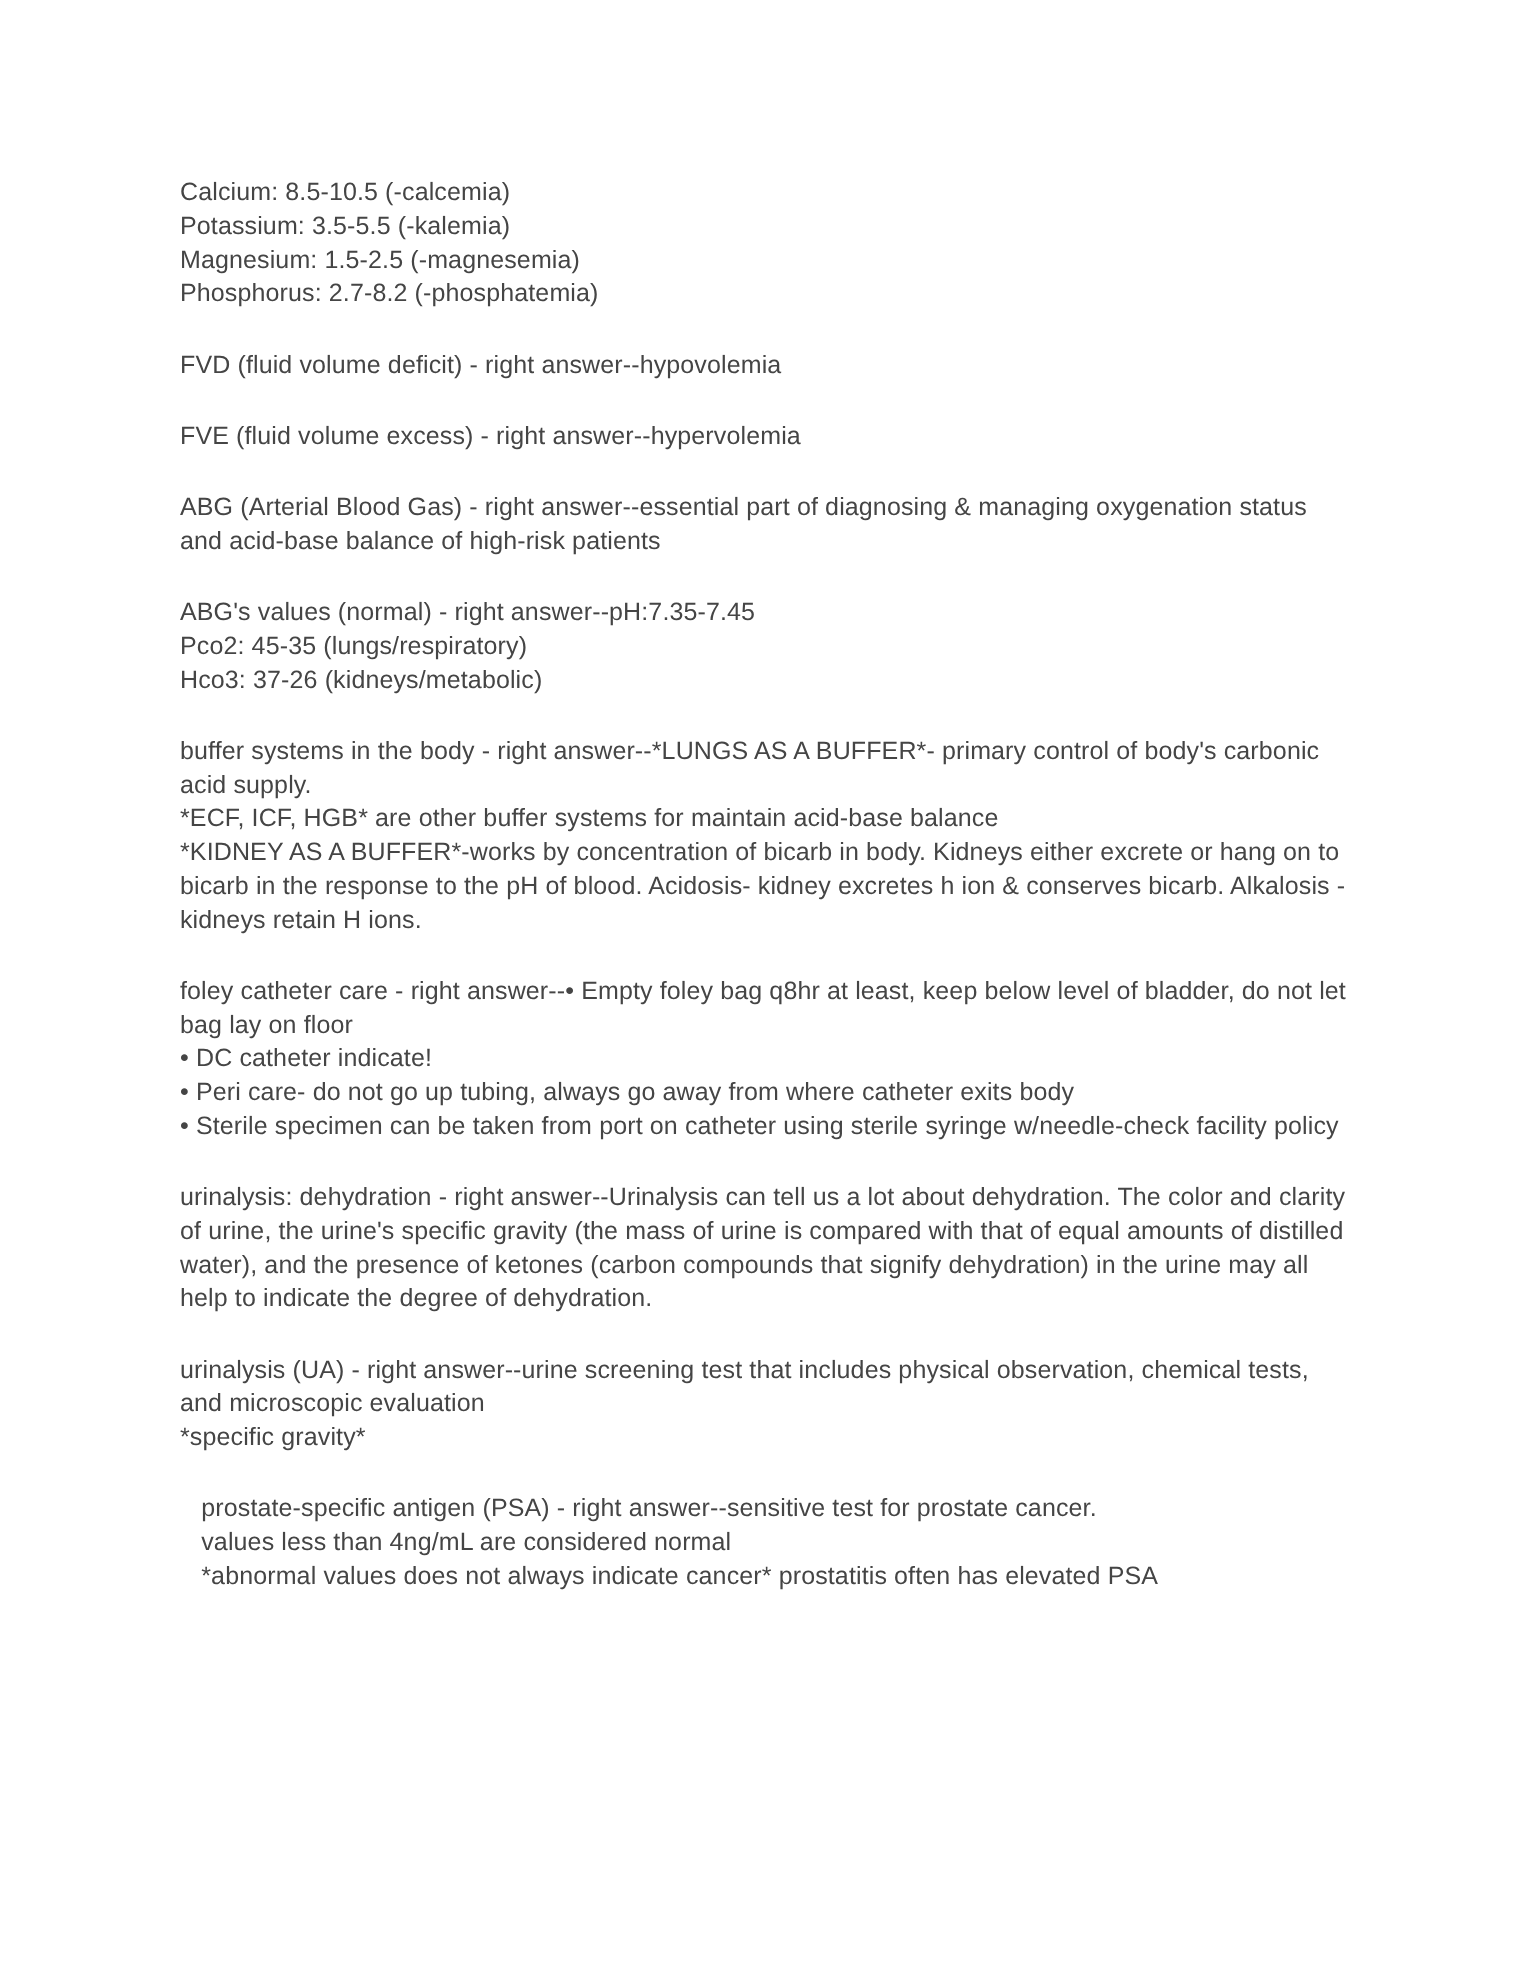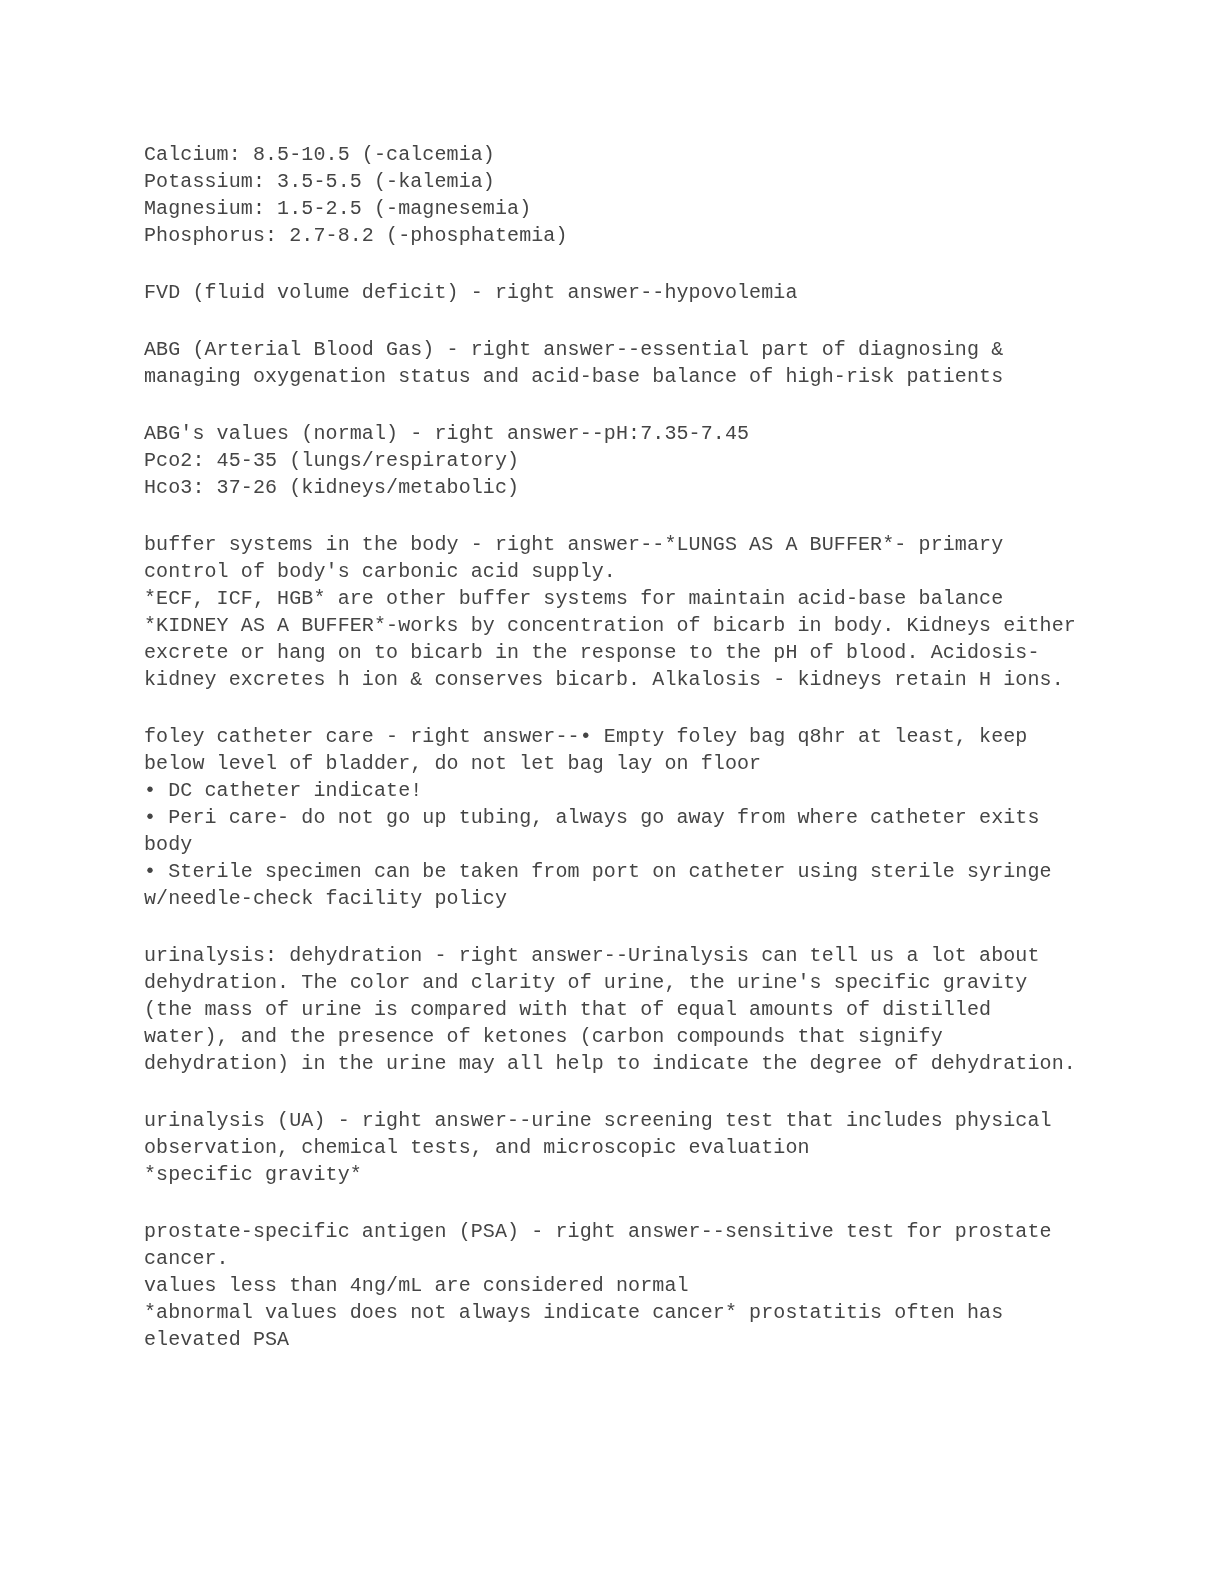--- a/index.html
+++ b/index.html
@@ -23,42 +23,45 @@
     background: #ffffff;
   }
   .doc-content {
     width: 938px;
   }
   .para {
     margin: 0 0 30px 0;
   }
   .para:last-child {
     margin-bottom: 0;
+    margin-left: 17px;
   }
   .line {
     font-size: 20px;
     line-height: 27px;
     letter-spacing: 0.1px;
     word-wrap: break-word;
-    font-family: Liberation Mono, monospace;
   }
 </style>
 </head>
 <body style="color: rgb(69, 69, 69); background: rgb(255, 255, 255);">
 
 <div class="doc-page">
   <div class="doc-content">
       <div class="para">
         <div class="line">Calcium: 8.5-10.5 (-calcemia)</div>
         <div class="line">Potassium: 3.5-5.5 (-kalemia)</div>
         <div class="line">Magnesium: 1.5-2.5 (-magnesemia)</div>
         <div class="line">Phosphorus: 2.7-8.2 (-phosphatemia)</div>
       </div>
       <div class="para">
         <div class="line">FVD (fluid volume deficit) - right answer--hypovolemia</div>
+      </div>
+      <div class="para">
+        <div class="line">FVE (fluid volume excess) - right answer--hypervolemia</div>
       </div>
       <div class="para">
         <div class="line">ABG (Arterial Blood Gas) - right answer--essential part of diagnosing &amp; managing oxygenation status and acid-base balance of high-risk patients</div>
       </div>
       <div class="para">
         <div class="line">ABG's values (normal) - right answer--pH:7.35-7.45</div>
         <div class="line">Pco2: 45-35 (lungs/respiratory)</div>
         <div class="line">Hco3: 37-26 (kidneys/metabolic)</div>
       </div>
       <div class="para">

